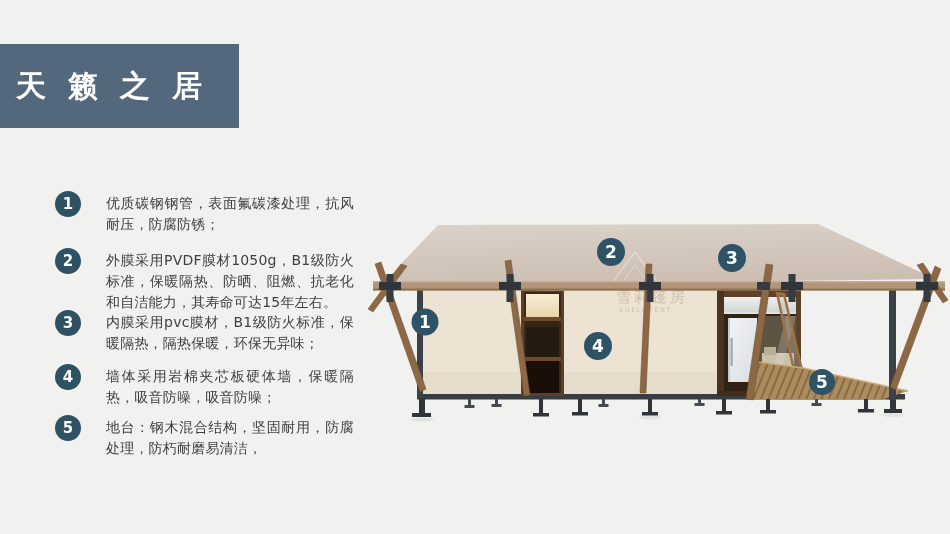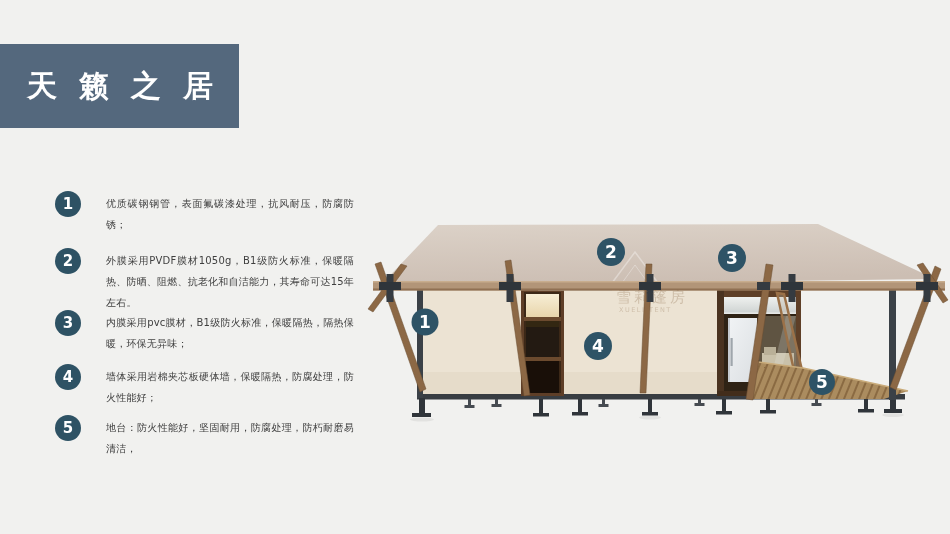--- a/index.html
+++ b/index.html
@@ -9,36 +9,36 @@
     font-family:"DejaVu Sans","Liberation Sans",sans-serif;
   }
   .stage{position:absolute;inset:0;}
 
   
   .banner{
     position:absolute;left:0;top:44px;width:239px;height:84px;
     background:#54687d;
   }
   .banner-text{
-    display:block;padding-left:27px;line-height:84px;
+    display:block;padding-left:16px;line-height:84px;
     color:#ffffff;font-size:30px;font-weight:bold;letter-spacing:22px;
     white-space:nowrap;
   }
 
   
   .features{position:absolute;left:0;top:0;width:380px;height:534px;}
   .feature{position:absolute;left:55px;display:flex;align-items:flex-start;}
   .num-badge{
     flex:0 0 auto;width:26px;height:26px;border-radius:50%;
     background:#2e5264;color:#fff;font-size:15px;font-weight:bold;
     display:flex;align-items:center;justify-content:center;
   }
   .feature-text{
     margin-left:25px;margin-top:2px;width:248px;
-    font-size:10px;line-height:21px;color:#3f3f3f;letter-spacing:.2px;
+    font-size:14px;line-height:21px;color:#3f3f3f;letter-spacing:.2px;
     text-align:justify;
   }
 
   
   .tent-wrap{position:absolute;left:365px;top:208px;width:585px;height:228px;}
   svg{display:block;}
   .badge-num{fill:#ffffff;font-size:17px;font-weight:bold;
     font-family:"DejaVu Sans","Liberation Sans",sans-serif;}
   .wm{fill:#8a6a4a;opacity:.30;font-family:"DejaVu Sans","Liberation Sans",sans-serif;}
 </style>
@@ -59,25 +59,25 @@
     <div class="feature" style="top:248px">
       <div class="num-badge">2</div>
       <div class="feature-text">外膜采用PVDF膜材1050g，B1级防火标准，保暖隔热、防晒、阻燃、抗老化和自洁能力，其寿命可达15年左右。</div>
     </div>
     <div class="feature" style="top:310px">
       <div class="num-badge">3</div>
       <div class="feature-text">内膜采用pvc膜材，B1级防火标准，保暖隔热，隔热保暖，环保无异味；</div>
     </div>
     <div class="feature" style="top:364px">
       <div class="num-badge">4</div>
-      <div class="feature-text">墙体采用岩棉夹芯板硬体墙，保暖隔热，防腐处理，防火性能好；</div>
+      <div class="feature-text">墙体采用岩棉夹芯板硬体墙，保暖隔热，吸音防噪，吸音防噪；</div>
     </div>
     <div class="feature" style="top:415px">
       <div class="num-badge">5</div>
-      <div class="feature-text">地台：防火性能好，坚固耐用，防腐处理，防朽耐磨易清洁，</div>
+      <div class="feature-text">地台：钢木混合结构，坚固耐用，防腐处理，防朽耐磨易清洁，</div>
     </div>
   </div>
 
   <div class="tent-wrap">
     <svg width="585" height="228" viewBox="365 208 585 228">
       <defs>
         <linearGradient id="roofGrad" x1="0" y1="0" x2="0.25" y2="1">
           <stop offset="0" stop-color="#dcd2c8"></stop>
             <stop offset="1" stop-color="#ccbeb3"></stop>
         </linearGradient>

